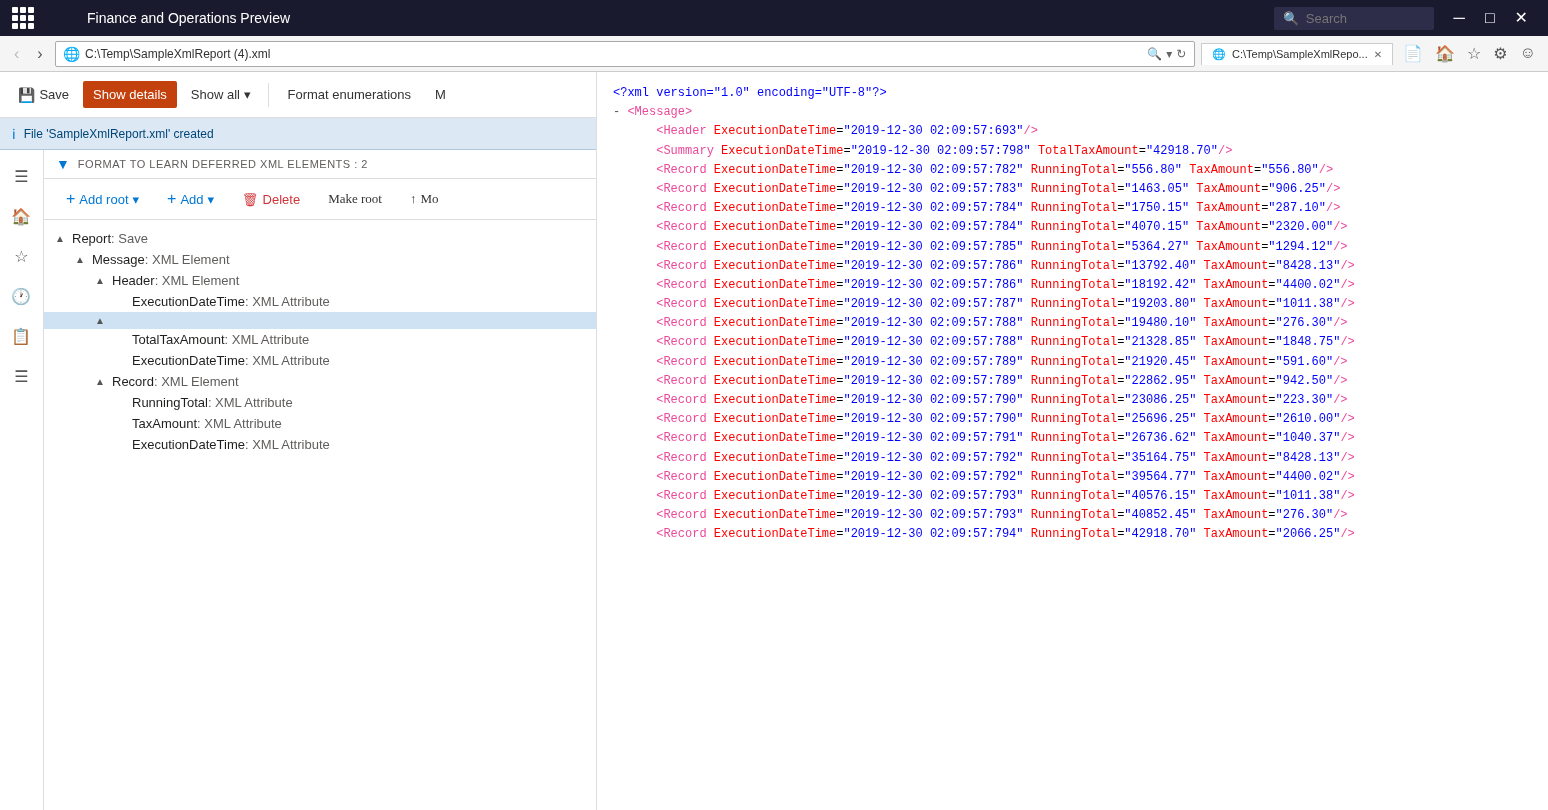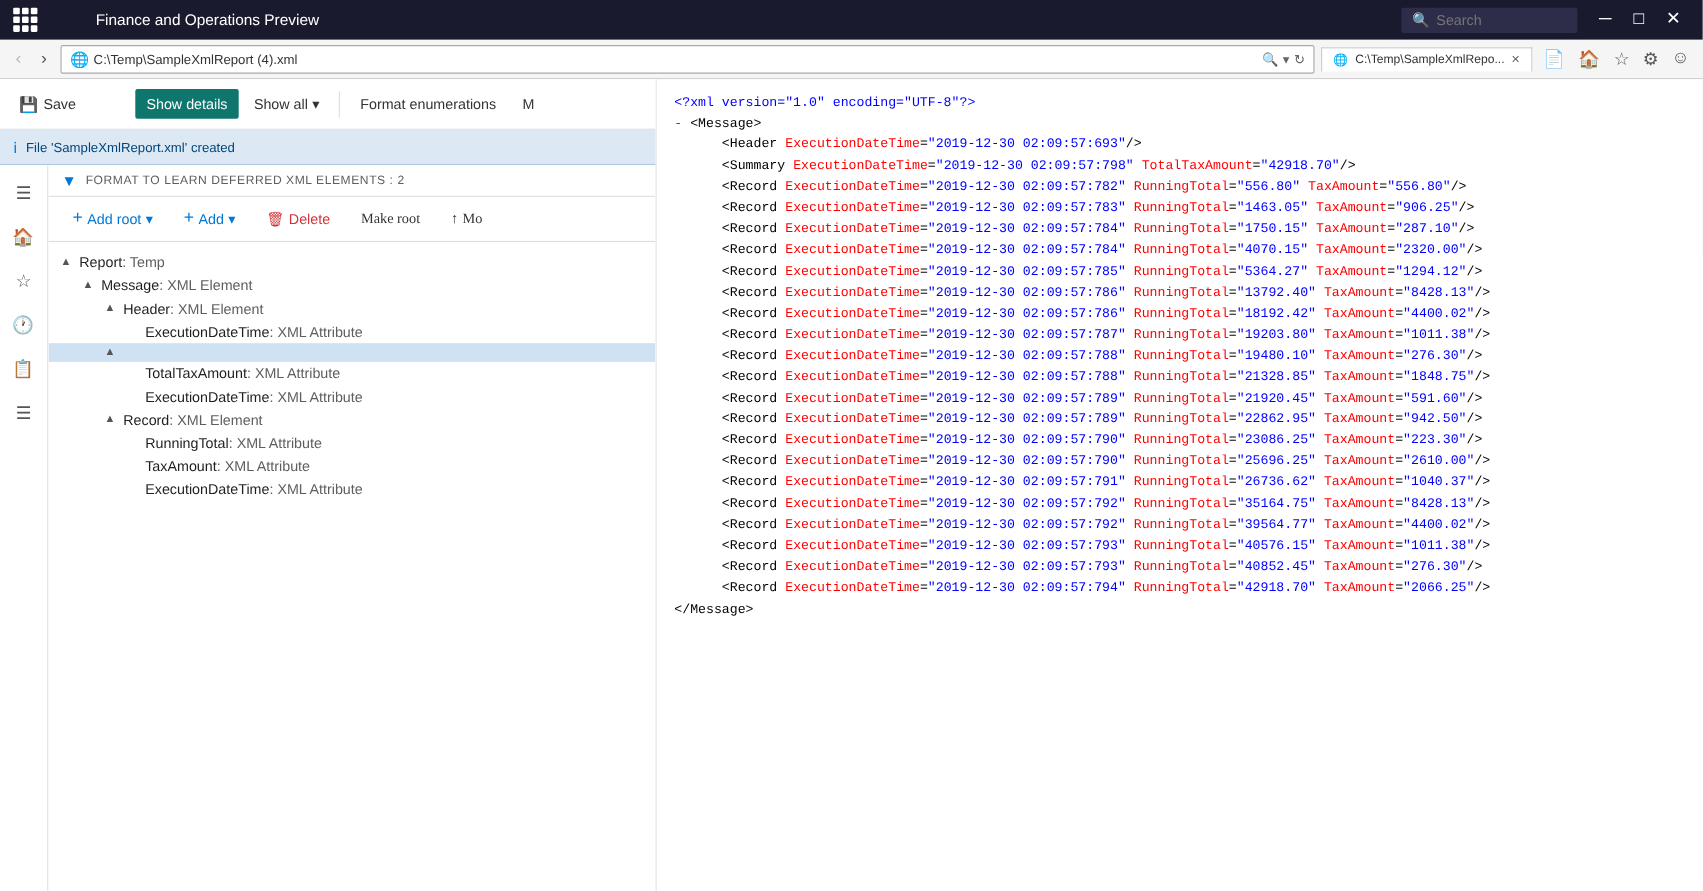--- a/index.html
+++ b/index.html
@@ -160,21 +160,21 @@
       align-items: center;
       gap: 4px;
       padding: 6px 10px;
       border: none;
       background: none;
       cursor: pointer;
       font-size: 13px;
       border-radius: 2px;
       color: #333;
     }
-    .toolbar-btn.active { background: #0f766e; color: white; margin-left: 40px; }
+    .toolbar-btn.active { background: #c2410c; color: white; }
     .toolbar-btn .btn-icon { font-size: 14px; }
     .toolbar-separator { width: 1px; height: 24px; background: #ddd; margin: 0 4px; }
 
     
     .notification-bar {
       display: flex;
       align-items: center;
       background: #dce9f5;
       border-bottom: 1px solid #b0c8e0;
       padding: 6px 12px;
@@ -284,21 +284,21 @@
     .right-panel {
       flex: 1;
       background: white;
       overflow: auto;
       padding: 12px 16px;
       font-family: 'Courier New', monospace;
       font-size: 12px;
       line-height: 1.6;
     }
     .xml-line { white-space: pre; }
-    .xml-tag { color: #000000; }
+    .xml-tag { color: #ec4899; }
     .xml-attr { color: #ff0000; }
     .xml-value { color: #0000ff; }
     .xml-declaration { color: #0000ff; }
     .xml-collapse { color: #555; cursor: pointer; }
 
     
     .tree-view::-webkit-scrollbar { width: 8px; }
     .tree-view::-webkit-scrollbar-track { background: #f1f1f1; }
     .tree-view::-webkit-scrollbar-thumb { background: #c0c0c0; border-radius: 4px; }
     .right-panel::-webkit-scrollbar { width: 8px; }
@@ -429,21 +429,21 @@
           <button class="action-btn action-btn-normal">
             <span>↑</span>
             <span>Mo</span>
           </button>
         </div>
 
         <div class="tree-view" id="tree-view">
             <div class="tree-item">
               <span class="indent" style="width:8px;display:inline-block;"></span>
               <span class="toggle">▲</span>
-              <span class="item-text">Report<span class="type-label">: Temp</span></span>
+              <span class="item-text">Report<span class="type-label">: Save</span></span>
             </div>
             <div class="tree-item">
               <span class="indent" style="width:28px;display:inline-block;"></span>
               <span class="toggle">▲</span>
               <span class="item-text">Message<span class="type-label">: XML Element</span></span>
             </div>
             <div class="tree-item">
               <span class="indent" style="width:48px;display:inline-block;"></span>
               <span class="toggle">▲</span>
               <span class="item-text">Header<span class="type-label">: XML Element</span></span>
@@ -510,15 +510,14 @@
       <div class="xml-line">      <span class="xml-tag">&lt;Record</span> <span class="xml-attr">ExecutionDateTime</span>=<span class="xml-value">"2019-12-30 02:09:57:789"</span> <span class="xml-attr">RunningTotal</span>=<span class="xml-value">"21920.45"</span> <span class="xml-attr">TaxAmount</span>=<span class="xml-value">"591.60"</span><span class="xml-tag">/&gt;</span></div>
       <div class="xml-line">      <span class="xml-tag">&lt;Record</span> <span class="xml-attr">ExecutionDateTime</span>=<span class="xml-value">"2019-12-30 02:09:57:789"</span> <span class="xml-attr">RunningTotal</span>=<span class="xml-value">"22862.95"</span> <span class="xml-attr">TaxAmount</span>=<span class="xml-value">"942.50"</span><span class="xml-tag">/&gt;</span></div>
       <div class="xml-line">      <span class="xml-tag">&lt;Record</span> <span class="xml-attr">ExecutionDateTime</span>=<span class="xml-value">"2019-12-30 02:09:57:790"</span> <span class="xml-attr">RunningTotal</span>=<span class="xml-value">"23086.25"</span> <span class="xml-attr">TaxAmount</span>=<span class="xml-value">"223.30"</span><span class="xml-tag">/&gt;</span></div>
       <div class="xml-line">      <span class="xml-tag">&lt;Record</span> <span class="xml-attr">ExecutionDateTime</span>=<span class="xml-value">"2019-12-30 02:09:57:790"</span> <span class="xml-attr">RunningTotal</span>=<span class="xml-value">"25696.25"</span> <span class="xml-attr">TaxAmount</span>=<span class="xml-value">"2610.00"</span><span class="xml-tag">/&gt;</span></div>
       <div class="xml-line">      <span class="xml-tag">&lt;Record</span> <span class="xml-attr">ExecutionDateTime</span>=<span class="xml-value">"2019-12-30 02:09:57:791"</span> <span class="xml-attr">RunningTotal</span>=<span class="xml-value">"26736.62"</span> <span class="xml-attr">TaxAmount</span>=<span class="xml-value">"1040.37"</span><span class="xml-tag">/&gt;</span></div>
       <div class="xml-line">      <span class="xml-tag">&lt;Record</span> <span class="xml-attr">ExecutionDateTime</span>=<span class="xml-value">"2019-12-30 02:09:57:792"</span> <span class="xml-attr">RunningTotal</span>=<span class="xml-value">"35164.75"</span> <span class="xml-attr">TaxAmount</span>=<span class="xml-value">"8428.13"</span><span class="xml-tag">/&gt;</span></div>
       <div class="xml-line">      <span class="xml-tag">&lt;Record</span> <span class="xml-attr">ExecutionDateTime</span>=<span class="xml-value">"2019-12-30 02:09:57:792"</span> <span class="xml-attr">RunningTotal</span>=<span class="xml-value">"39564.77"</span> <span class="xml-attr">TaxAmount</span>=<span class="xml-value">"4400.02"</span><span class="xml-tag">/&gt;</span></div>
       <div class="xml-line">      <span class="xml-tag">&lt;Record</span> <span class="xml-attr">ExecutionDateTime</span>=<span class="xml-value">"2019-12-30 02:09:57:793"</span> <span class="xml-attr">RunningTotal</span>=<span class="xml-value">"40576.15"</span> <span class="xml-attr">TaxAmount</span>=<span class="xml-value">"1011.38"</span><span class="xml-tag">/&gt;</span></div>
       <div class="xml-line">      <span class="xml-tag">&lt;Record</span> <span class="xml-attr">ExecutionDateTime</span>=<span class="xml-value">"2019-12-30 02:09:57:793"</span> <span class="xml-attr">RunningTotal</span>=<span class="xml-value">"40852.45"</span> <span class="xml-attr">TaxAmount</span>=<span class="xml-value">"276.30"</span><span class="xml-tag">/&gt;</span></div>
       <div class="xml-line">      <span class="xml-tag">&lt;Record</span> <span class="xml-attr">ExecutionDateTime</span>=<span class="xml-value">"2019-12-30 02:09:57:794"</span> <span class="xml-attr">RunningTotal</span>=<span class="xml-value">"42918.70"</span> <span class="xml-attr">TaxAmount</span>=<span class="xml-value">"2066.25"</span><span class="xml-tag">/&gt;</span></div>
-      <div class="xml-line"><span class="xml-tag">&lt;/Message&gt;</span></div>
     </div>
 </div>
 
 </body></html>

